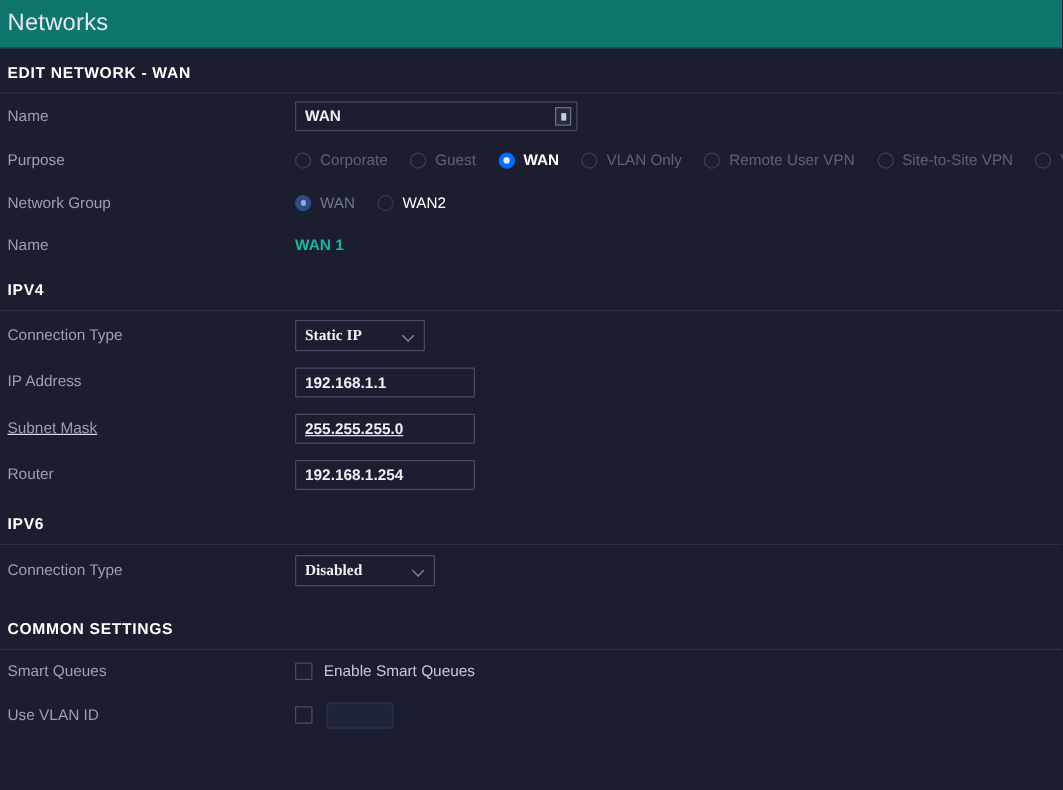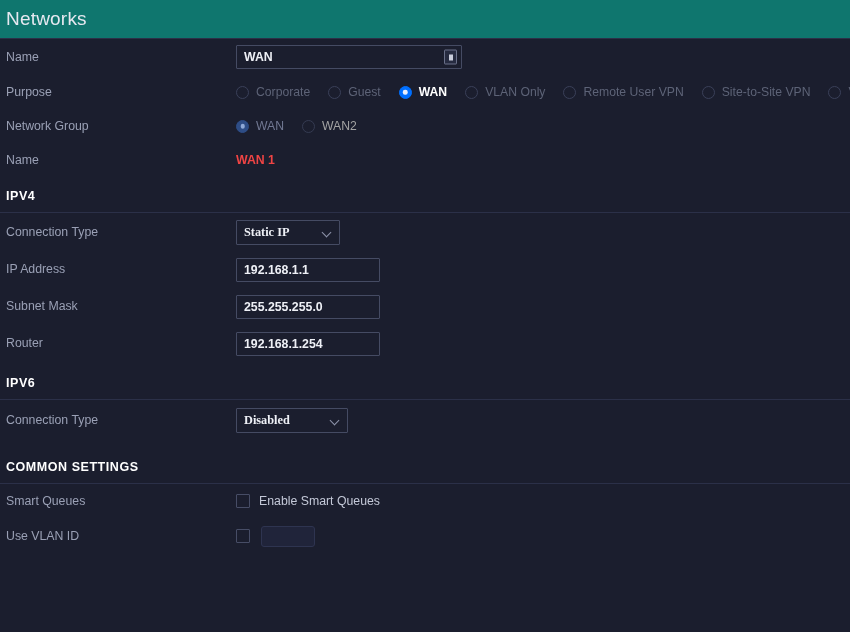--- a/index.html
+++ b/index.html
@@ -200,41 +200,41 @@
     border-radius: 50%;
     background: #e8eefc;
   }
   .radio-item.checked .radio-label {
     color: #ffffff;
     font-weight: bold;
   }
 
   
   .radio-group.disabled .radio-item { cursor: default; }
-  .radio-group.disabled .radio-label { color: #a3a3a3; }
+  .radio-group.disabled .radio-label { color: #ffffff; }
   .radio-group.disabled .radio-dot { border-color: #353b52; }
   .radio-group.disabled .radio-item.checked .radio-dot {
     background: #2e4d86;
     border-color: #2e4d86;
   }
   .radio-group.disabled .radio-item.checked .radio-dot::after {
     background: #8fa9d6;
   }
   .radio-group.disabled .radio-item.checked .radio-label {
     color: #6f footer;
     color: #6f7governor;
     color: #717892;
     font-weight: normal;
   }
 
   
   .static-value {
     font-size: 12.3px;
     font-weight: bold;
-    color: #ef4444;
+    color: #14b8a6;
   }
 
   
   .checkbox-wrap {
     display: flex;
     align-items: center;
     cursor: pointer;
   }
   .checkbox {
     width: 14px;
@@ -264,20 +264,21 @@
 </style>
 </head>
 <body>
 
 <div id="app">
 
   <div class="page-header">
     <div class="page-title">Networks</div>
   </div>
 
+  <div class="section-head">EDIT NETWORK - WAN</div>
 
   <div class="row" style="min-height:36px;">
     <div class="row-label">Name</div>
     <div class="row-field">
       <span class="name-wrap">
         <input class="text-input input-name" type="text" value="WAN" style="">
         <span class="name-badge">
             <i></i>
           </span>
       </span>
@@ -355,21 +356,21 @@
     </div>
   </div>
 
   <div class="row" style="min-height:37px;">
     <div class="row-label">IP Address</div>
     <div class="row-field">
       <input class="text-input input-ip" type="text" value="192.168.1.1" style="">
     </div>
   </div>
 
-  <div class="row" style="min-height:37px;">
+  <div class="row" style="min-height:37px;text-decoration:underline;">
     <div class="row-label">Subnet Mask</div>
     <div class="row-field">
       <input class="text-input input-ip" type="text" value="255.255.255.0" style="">
     </div>
   </div>
 
   <div class="row" style="min-height:37px;">
     <div class="row-label">Router</div>
     <div class="row-field">
       <input class="text-input input-ip" type="text" value="192.168.1.254" style="">

